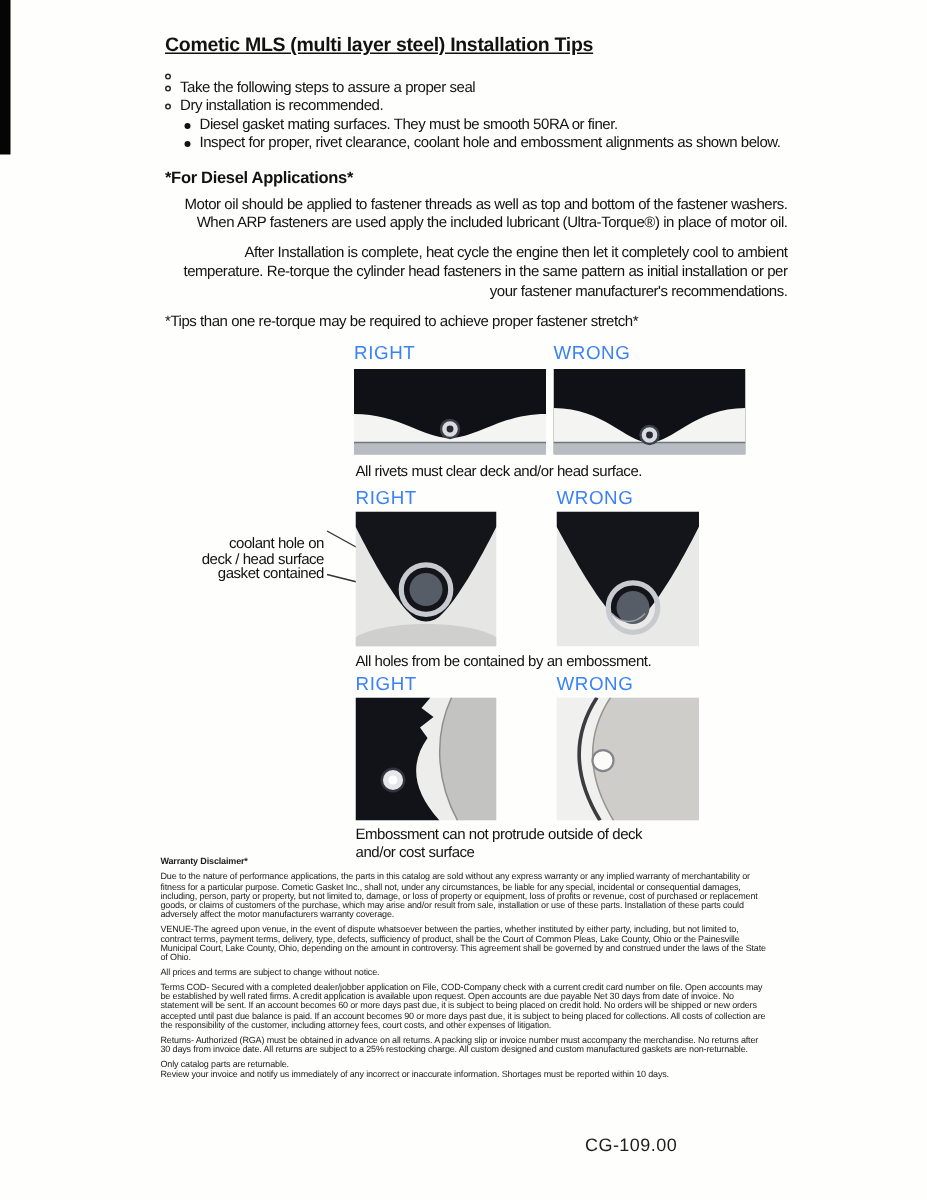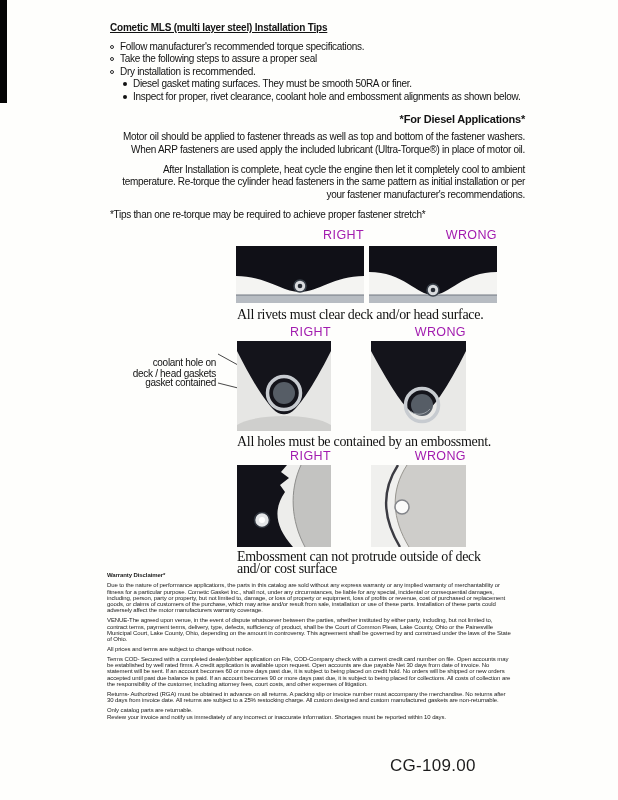--- a/index.html
+++ b/index.html
@@ -6,59 +6,58 @@
   html,body { background:#ffffff; }
   .page {
     position:relative; width:618px; height:800px; background:#fefefc;
     font-family:"Liberation Sans", sans-serif; color:#121212; overflow:hidden;
   }
   .edge-bar { position:absolute; left:0; top:0; width:7px; height:103px; background:#050505; }
 
   
   .text-col { position:absolute; left:110px; top:22px; width:415px; }
   .doc-title {
-    font-size:10px; font-weight:bold; text-decoration:underline;
+    font-size:13px; font-weight:bold; text-decoration:underline;
     letter-spacing:-0.2px; margin-bottom:8px; white-space:nowrap;
   }
   .bullet-row { display:flex; gap:6px; font-size:10px; line-height:12.4px; letter-spacing:-0.3px; }
   .bullet-row.sub { margin-left:13px; }
   .o-marker { flex:none; width:4px; height:4px; border:1px solid #2a2a2a; border-radius:50%; margin-top:4px; background:#fff; }
   .f-marker { flex:none; width:4px; height:4px; border-radius:50%; margin-top:4px; background:#121212; }
 
-  .diesel-heading { font-size:11px; font-weight:bold; letter-spacing:-0.2px; margin:10px 0 6px 0;text-align:right; }
+  .diesel-heading { font-size:11px; font-weight:bold; letter-spacing:-0.2px; margin:10px 0 6px 0; }
   .body-para { font-size:10px; line-height:12.8px; letter-spacing:-0.3px; margin-bottom:7px;text-align:right; }
   .retorque-note { font-size:10px; letter-spacing:-0.3px; margin-top:3px; }
 
   
   .abs { position:absolute; }
-  .rw-label { font-size:12.5px; letter-spacing:0.4px; color:#a21caf; text-align:right; }
-  .caption { font-size:14px; letter-spacing:-0.3px; color:#121212; line-height:12px;font-family:Liberation Serif, serif; }
+  .rw-label { font-size:12.5px; letter-spacing:0.4px; color:#3b82f6; text-align:left; }
+  .caption { font-size:10px; letter-spacing:-0.3px; color:#121212; line-height:12px; }
   .diag { display:block; }
   .callout { font-size:10px; letter-spacing:-0.3px; line-height:11px; text-align:right; color:#121212; }
   .leader { pointer-events:none; }
 
   
   .legal { position:absolute; left:107px; top:572px; width:406px; font-size:6px; line-height:6.3px; letter-spacing:-0.1px; color:#1c1c1c; }
   .legal p { margin-bottom:3.5px; }
   .legal .legal-heading { font-weight:bold; margin-bottom:4px; }
 
-  .page-code { position:absolute; left:390px; top:756px; font-size:17px; letter-spacing:0.3px; color:#1c1c1c; }
+  .page-code { position:absolute; left:390px; top:756px; font-size:12px; letter-spacing:0.3px; color:#1c1c1c; }
 </style>
 </head>
 <body>
 
 <div class="page">
   <div class="edge-bar"></div>
 
   <div class="text-col">
     <div class="doc-title">Cometic MLS (multi layer steel) Installation Tips</div>
 
     <div class="bullet-row">
       <span class="o-marker"></span>
-      <span>Follow manufacturer's recommended torque specifications.</span>
     </div>
     <div class="bullet-row">
       <span class="o-marker"></span>
       <span>Take the following steps to assure a proper seal</span>
     </div>
     <div class="bullet-row">
       <span class="o-marker"></span>
       <span>Dry installation is recommended.</span>
     </div>
     <div class="bullet-row sub">
@@ -95,21 +94,21 @@
     <circle cx="64" cy="44" r="6" fill="#d9dbde" stroke="#394049" stroke-width="1.6"></circle>
     <circle cx="64" cy="44" r="2.3" fill="#262b33"></circle>
   </svg>
   <div class="abs caption" style="left:237px; top:309px; width:280px;">All rivets must clear deck and/or head surface.</div>
 
   <div class="abs rw-label" style="left:237px; top:325px; width:94px;">RIGHT</div>
   <div class="abs rw-label" style="left:371px; top:325px; width:95px;">WRONG</div>
 
   <div class="abs callout" style="left:110px; top:357px; width:106px;">
     <span>coolant hole on</span><br>
-    <span>deck / head gaskets</span>
+    <span>deck / head surface</span>
   </div>
   <div class="abs callout" style="left:110px; top:377px; width:106px;">gasket contained</div>
 
   <svg class="abs leader" style="left:216px; top:348px;" width="66" height="50" viewBox="0 0 66 50">
     <line x1="2" y1="6" x2="60" y2="38" stroke="#333" stroke-width="0.9"></line>
     <line x1="2" y1="35" x2="42" y2="45" stroke="#333" stroke-width="0.9"></line>
   </svg>
 
   <svg class="abs diag" style="left:237px; top:341px;" width="94" height="90" viewBox="0 0 94 90">
     <rect width="94" height="90" fill="#e6e6e4"></rect>
@@ -118,21 +117,21 @@
     <circle cx="47" cy="52" r="16.5" fill="none" stroke="#c7cbd0" stroke-width="3.5"></circle>
     <circle cx="47" cy="52" r="11" fill="#565d66"></circle>
   </svg>
   <svg class="abs diag" style="left:371px; top:341px;" width="95" height="90" viewBox="0 0 95 90">
     <rect width="95" height="90" fill="#e9e9e7"></rect>
     <path d="M0,0 H95 V10 C83,34 69,58 59,68 C53,75 43,75 37,68 C27,58 13,34 0,10 Z" fill="#14141b"></path>
     <circle cx="51" cy="64" r="16.5" fill="none" stroke="#c7cbd0" stroke-width="3.5"></circle>
     <circle cx="51" cy="64" r="11" fill="#565d66"></circle>
     <path d="M37,68 C43,75 53,75 59,68" fill="none" stroke="#9aa0a6" stroke-width="1"></path>
   </svg>
-  <div class="abs caption" style="left:237px; top:436px; width:280px;">All holes must be contained by an embossment.</div>
+  <div class="abs caption" style="left:237px; top:436px; width:280px;">All holes from be contained by an embossment.</div>
 
   <div class="abs rw-label" style="left:237px; top:449px; width:94px;">RIGHT</div>
   <div class="abs rw-label" style="left:371px; top:449px; width:95px;">WRONG</div>
 
   <svg class="abs diag" style="left:237px; top:465px;" width="94" height="82" viewBox="0 0 94 82">
     <rect width="94" height="82" fill="#ededeb"></rect>
     <path d="M64,0 C52,26 54,56 68,82 L94,82 L94,0 Z" fill="#c3c3c1"></path>
     <path d="M64,0 C52,26 54,56 68,82" fill="none" stroke="#8e8e8c" stroke-width="1"></path>
     <path d="M0,0 L50,0 L44,7 L52,13 L43,20 L48,27 C36,44 38,62 56,82 L0,82 Z" fill="#121219"></path>
     <circle cx="25" cy="55" r="7.5" fill="#e4e6e8" stroke="#2f343d" stroke-width="1.6"></circle>

